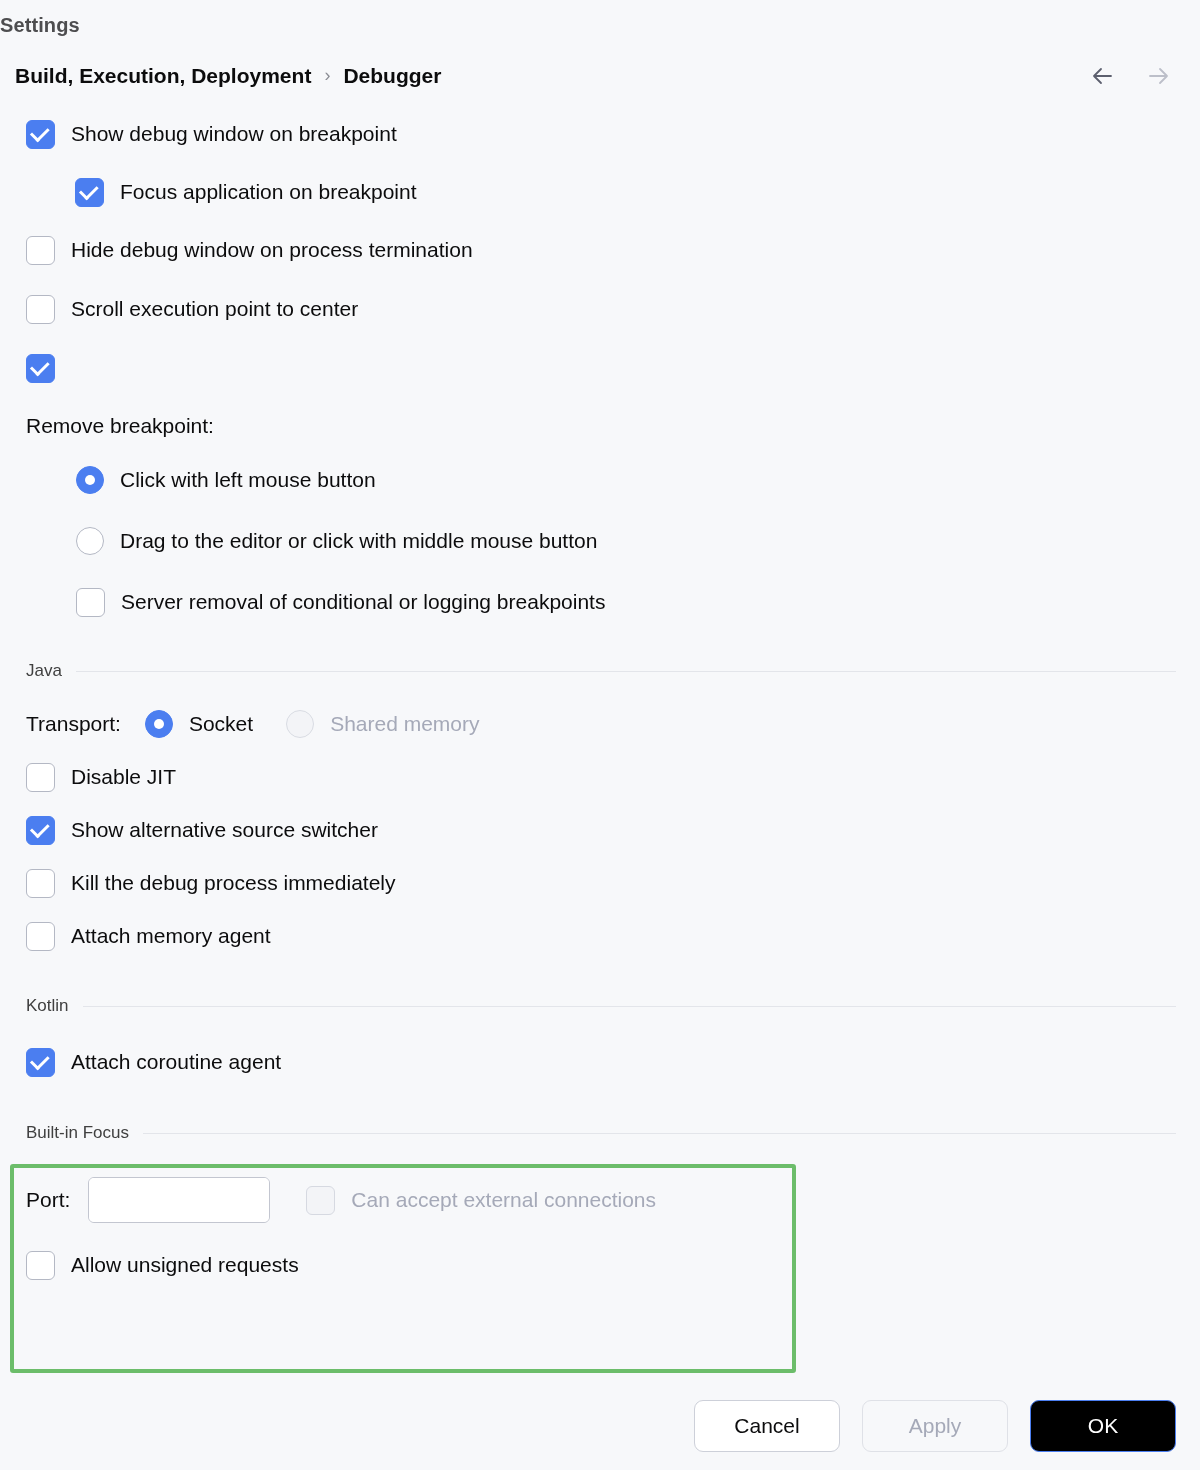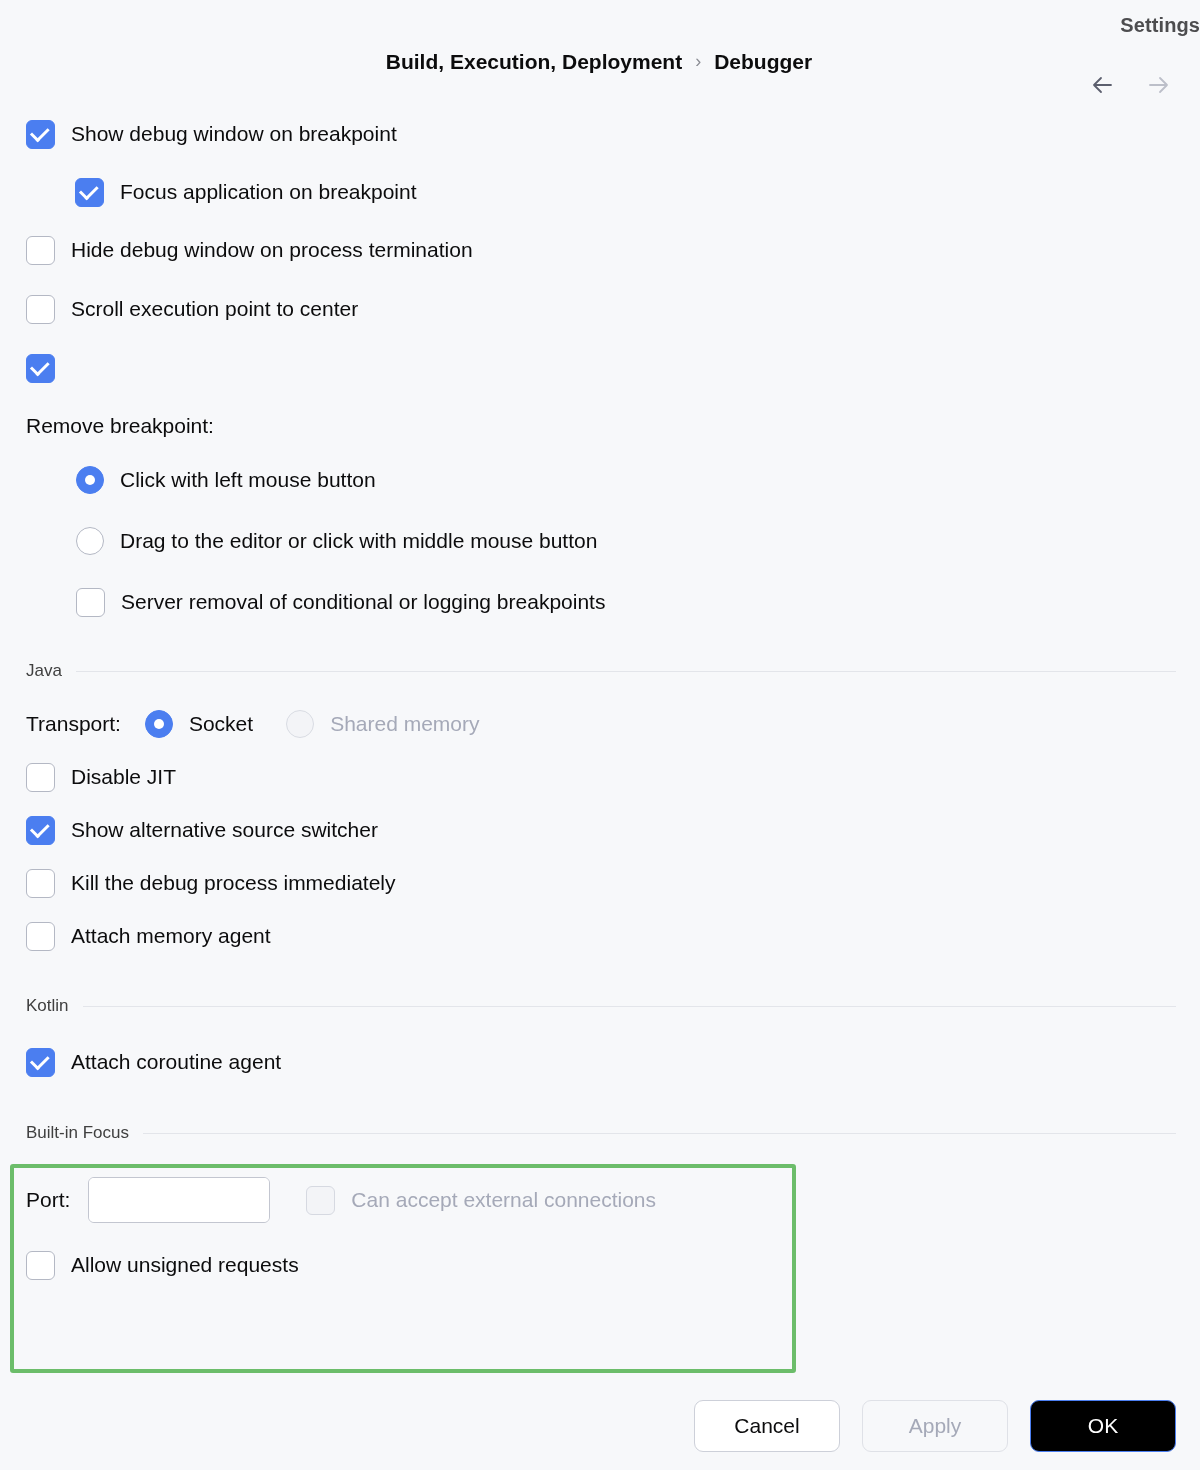--- a/index.html
+++ b/index.html
@@ -18,36 +18,34 @@
     height: 1470px;
     background: #f7f8fa;
     overflow: hidden;
   }
 
   
   .titlebar {
     height: 50px;
     display: flex;
     align-items: center;
-    justify-content: flex-end;
+    justify-content: flex-start;
   }
   .titlebar-text {
     font-size: 20px;
     font-weight: bold;
     color: #4d4d4f;
     letter-spacing: 0.1px;
   }
 
   
   .breadcrumb-row {
     height: 52px;
     display: flex;
-    align-items: center;
-    padding: 0 24px 0 22px;
-    flex-direction: column;
+    padding: 0 24px 0 15px;
   }
   .breadcrumb {
     display: flex;
     align-items: center;
     gap: 13px;
     font-size: 21px;
     font-weight: bold;
     color: #0c0c0d;
   }
   .crumb-sep {

